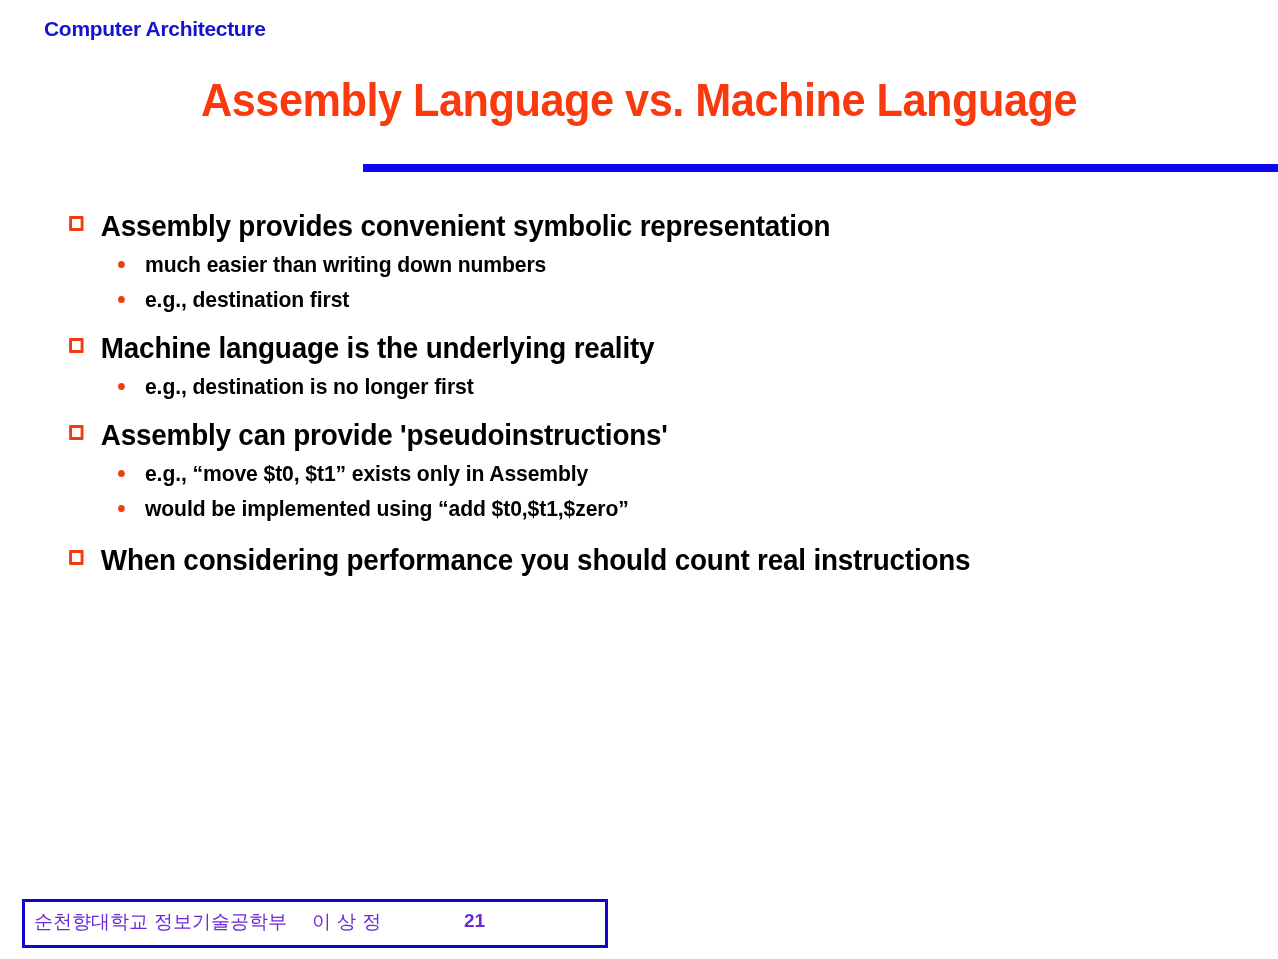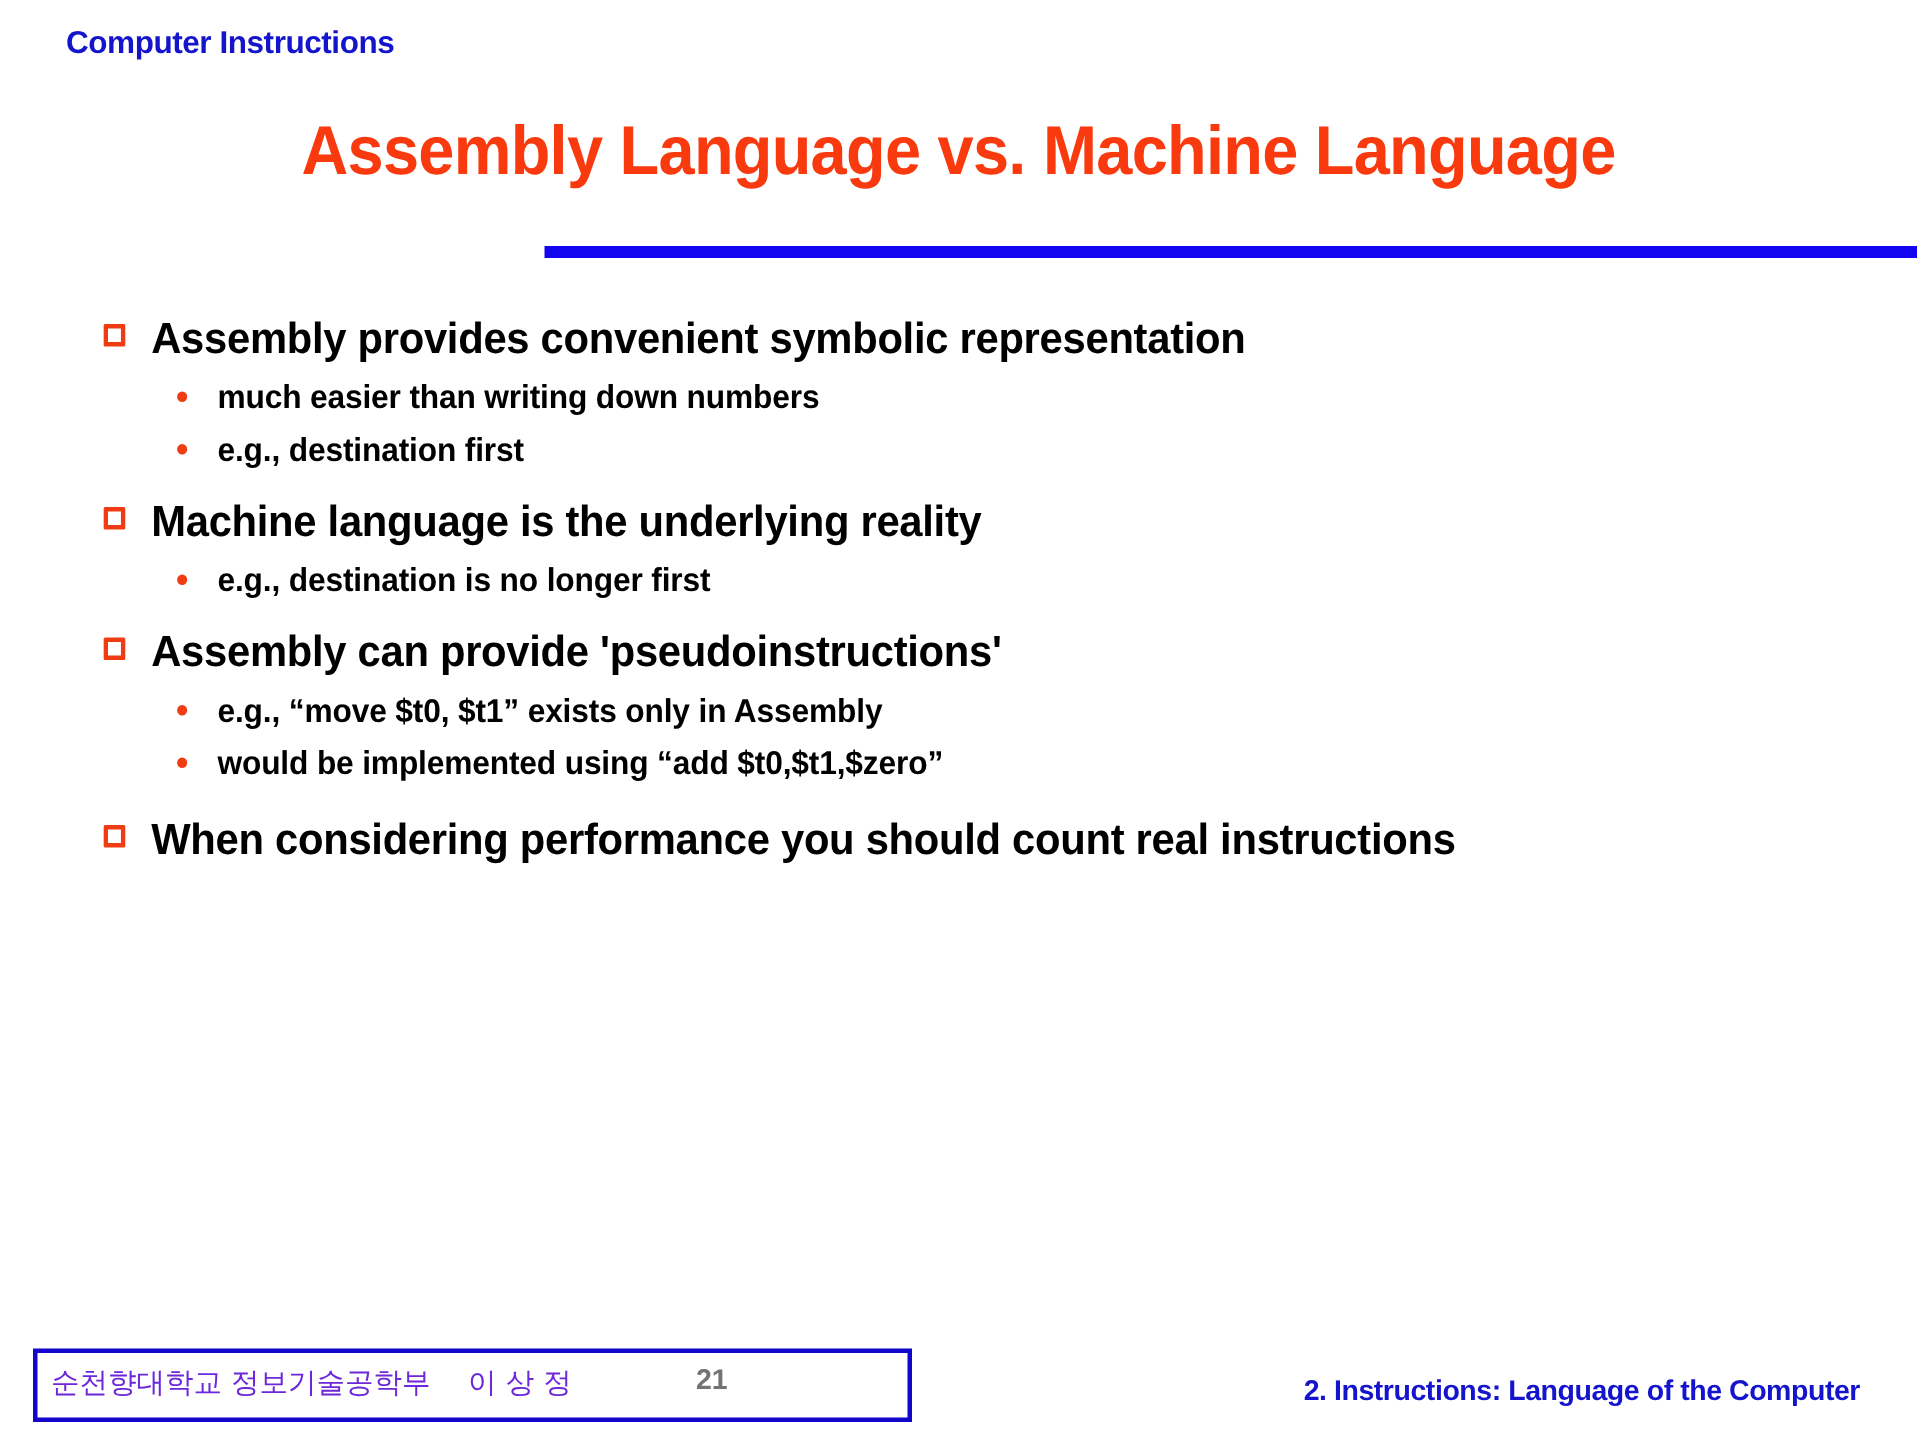--- a/index.html
+++ b/index.html
@@ -139,39 +139,39 @@
     color: #6d28d9;
     white-space: pre;
     font-family: "DejaVu Sans", "Liberation Sans", sans-serif;
   }
   .footer-page {
     position: absolute;
     left: 464px;
     top: 910px;
     font-size: 19px;
     font-weight: bold;
-    color: #737373;
+    color: #6d28d9;
   }
   .footer-chapter {
     position: absolute;
     right: 38px;
     top: 917px;
     font-size: 19px;
     font-weight: bold;
     color: #1414cc;
     letter-spacing: -0.3px;
     white-space: nowrap;
   }
 </style>
 </head>
 <body>
 
 <div id="slide">
 
-  <div class="course-header">Computer Instructions</div>
+  <div class="course-header">Computer Architecture</div>
 
   <div class="slide-title">Assembly Language vs. Machine Language</div>
 
   <div class="title-rule"></div>
 
   <div class="body-list">
 
     <div class="bullet-row lvl1">
       <span class="marker"></span>
       <span>Assembly provides convenient symbolic representation</span>
@@ -224,15 +224,14 @@
     </div>
 
   </div>
 
   <div class="footer-box"></div>
 
   <div class="footer-affil">순천향대학교 정보기술공학부  이 상 정</div>
 
   <div class="footer-page">21</div>
 
-  <div class="footer-chapter">2. Instructions: Language of the Computer</div>
 
 </div>
 
 </body></html>

